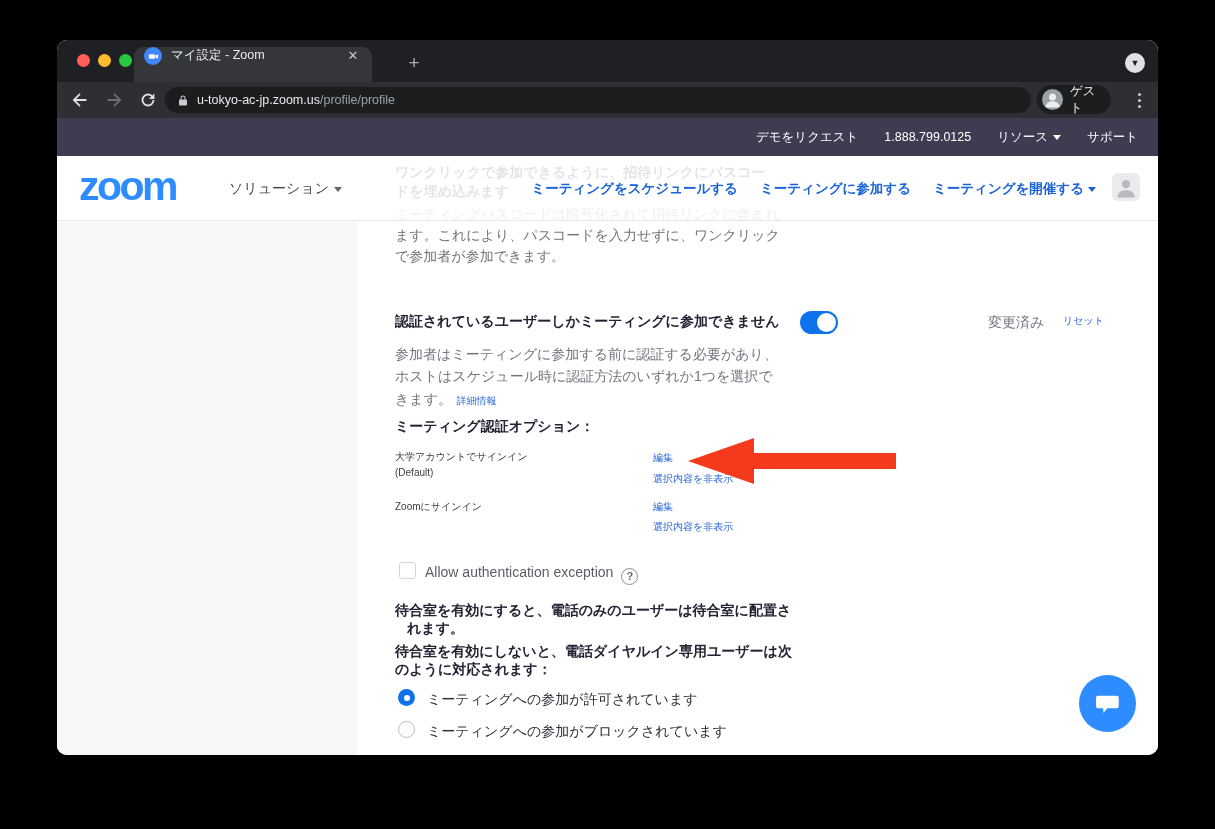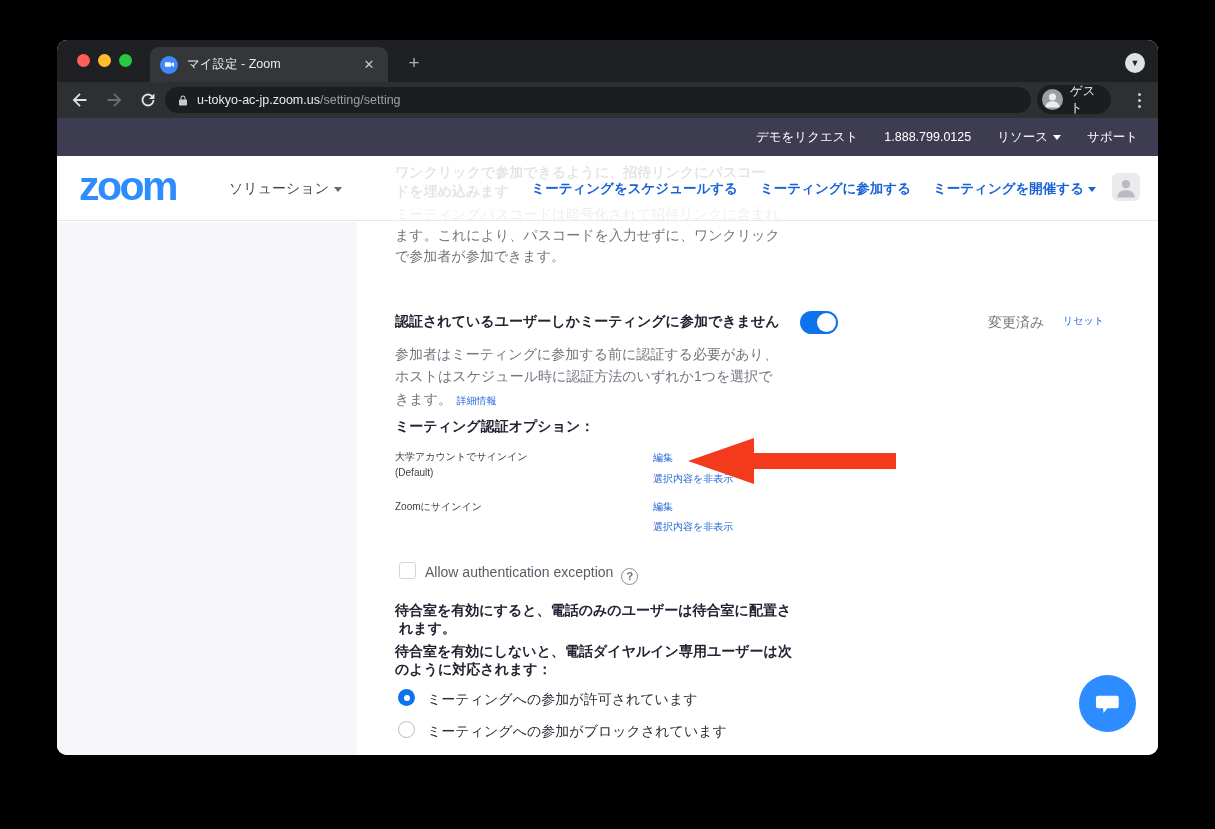--- a/index.html
+++ b/index.html
@@ -7,21 +7,21 @@
 
   .window { position:absolute; left:57px; top:40px; width:1101px; height:715px; border-radius:10px; overflow:hidden; background:#fff; }
 
   
   .tabstrip { position:absolute; top:0; left:0; right:0; height:42px; background:#1f2023; }
   .traffic { position:absolute; top:14px; width:13px; height:13px; border-radius:50%; }
   .t-red { left:20px; background:#ff5f57; }
   .t-yellow { left:41px; background:#febc2e; }
   .t-green { left:62px; background:#28c840; }
 
-  .tab { position:absolute; left:93px; top:7px; width:238px; height:35px; background:#35363a; border-radius:9px 9px 0 0; display:flex; align-items:center; padding:0 10px; }
+  .tab { position:absolute; left:77px; top:7px; width:238px; height:35px; background:#35363a; border-radius:9px 9px 0 0; display:flex; padding:0 10px; }
   .favicon { width:18px; height:18px; border-radius:50%; background:#4087fc; display:flex; align-items:center; justify-content:center; flex:none; }
   .tab-title { color:#e8eaed; font-size:12.5px; margin-left:9px; flex:1; white-space:nowrap; overflow:hidden; }
   .tab-close { color:#c3c7cc; font-size:13px; width:18px; height:18px; line-height:18px; text-align:center; border-radius:50%; cursor:default; }
   .newtab-btn { position:absolute; left:345px; top:11px; width:24px; height:24px; color:#a8acb1; font-size:19px; line-height:23px; text-align:center; }
   .tabsearch { position:absolute; left:1068px; top:13px; width:20px; height:20px; border-radius:50%; background:#dfe1e5; color:#202124; font-size:9px; text-align:center; line-height:20px; }
 
   .toolbar { position:absolute; top:42px; left:0; right:0; height:36px; background:#2e2f33; display:flex; align-items:center; }
   .nav-ic { width:22px; height:22px; margin-left:12px; flex:none; }
   .urlbar { position:absolute; left:108px; top:5px; width:866px; height:26px; background:#1c1d1f; border-radius:13px; display:flex; align-items:center; padding:0 12px; }
   .url-host { color:#e8eaed; font-size:12.5px; margin-left:8px; }
@@ -109,21 +109,21 @@
         <path d="M5 11h11.2l-4.9-4.9 1.4-1.4L20 12l-7.3 7.3-1.4-1.4 4.9-4.9H5z" fill="#6b6e73"></path>
       </svg>
     <svg class="nav-ic" viewBox="0 0 24 24">
         <path d="M12 5a7 7 0 1 0 7 7h-2a5 5 0 1 1-5-5c1.4 0 2.6.5 3.5 1.5L13 11h6V5l-2.1 2.1A7 7 0 0 0 12 5z" fill="#dfe1e5"></path>
       </svg>
     <div class="urlbar">
       <svg width="12" height="13" viewBox="0 0 24 24">
           <path d="M12 2a5 5 0 0 0-5 5v3H6a2 2 0 0 0-2 2v8a2 2 0 0 0 2 2h12a2 2 0 0 0 2-2v-8a2 2 0 0 0-2-2h-1V7a5 5 0 0 0-5-5zm-3 5a3 3 0 1 1 6 0v3H9z" fill="#c7cace"></path>
         </svg>
       <span class="url-host">u-tokyo-ac-jp.zoom.us</span>
-        <span class="url-path">/setting/setting</span>
+        <span class="url-path">/profile/profile</span>
     </div>
     <div class="guest-pill">
       <span class="guest-av">
         <svg width="21" height="21" viewBox="0 0 24 24">
             <circle cx="12" cy="9" r="4" fill="#ecedef"></circle>
             <path d="M4 21c0-4.4 3.6-7 8-7s8 2.6 8 7z" fill="#ecedef"></path>
           </svg>
       </span>
       <span class="guest-label">ゲスト</span>
     </div>
@@ -190,21 +190,21 @@
     <div class="abs t-dark z1" style="left:338px; top:344px;">Zoomにサインイン</div>
     <div class="abs t-link z1" style="left:596px; top:344px;">編集</div>
     <div class="abs t-link z1" style="left:596px; top:364px;">選択内容を非表示</div>
 
     <span class="checkbox"></span>
     <div class="abs z1" style="left:368px; top:407px;">
       <span class="t-gray" style="color:#5c5c66;">Allow authentication exception</span><span class="helpq">?</span>
     </div>
 
     <div class="abs t-bold z1" style="left:338px; top:446px;">待合室を有効にすると、電話のみのユーザーは待合室に配置さ</div>
-    <div class="abs t-bold z1" style="left:342px; top:464px;">れます。</div>
+    <div class="abs t-bold z1" style="left:350px; top:464px;">れます。</div>
     <div class="abs t-bold z1" style="left:338px; top:487px;">待合室を有効にしないと、電話ダイヤルイン専用ユーザーは次</div>
     <div class="abs t-bold z1" style="left:338px; top:505px;">のように対応されます：</div>
 
     <span class="radio radio-on" style="left:341px; top:533px;">
         <i></i>
       </span>
     <div class="abs radio-lbl z1" style="left:370px; top:535px;">ミーティングへの参加が許可されています</div>
     <span class="radio radio-off" style="left:341px; top:565px;"></span>
     <div class="abs radio-lbl z1" style="left:370px; top:567px;">ミーティングへの参加がブロックされています</div>
 

